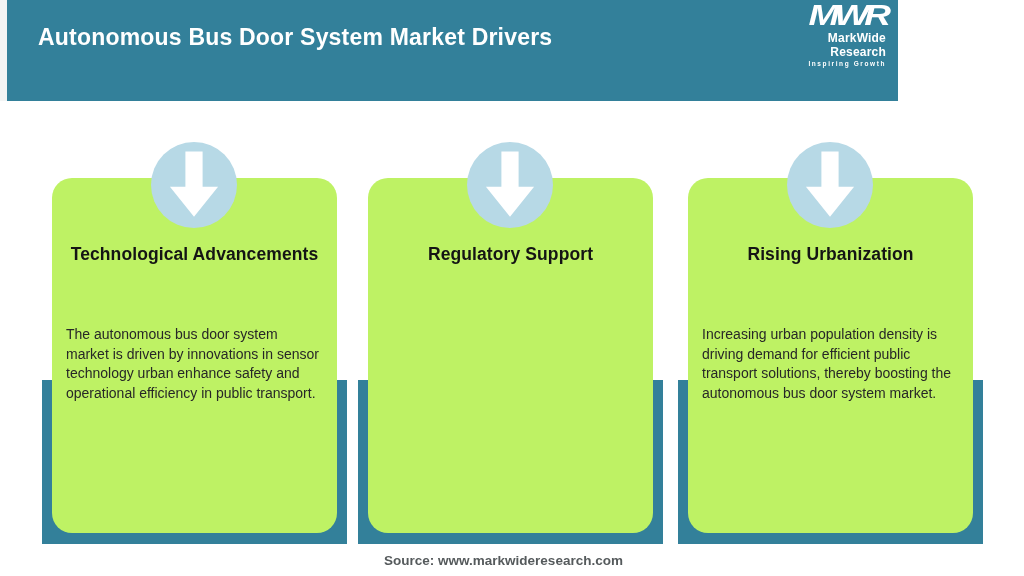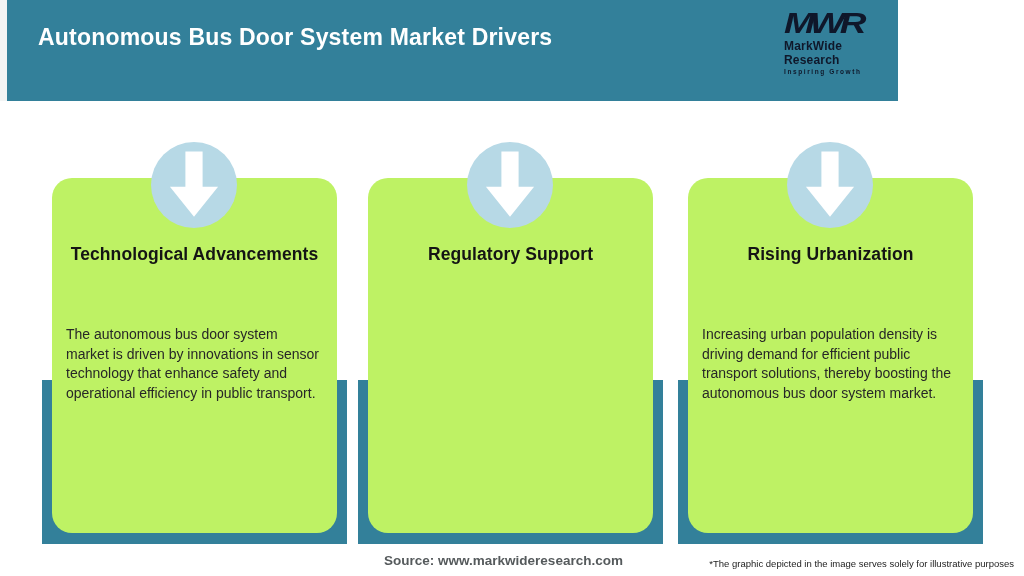--- a/index.html
+++ b/index.html
@@ -13,21 +13,21 @@
   }
   .header {
     position:absolute; left:7px; top:0; width:891px; height:101px;
     background:#33809a;
   }
   .page-title {
     position:absolute; left:31px; top:24px;
     font-size:23px; font-weight:bold; color:#ffffff; letter-spacing:0.2px;
   }
   .logo {
-    position:absolute; right:12px; top:8px; width:102px; text-align:left; color:#0f172a;
+    position:absolute; right:12px; top:0; width:102px; text-align:right; color:#ffffff;
   }
   .logo-mark {
     font-size:37px; font-weight:bold; font-style:italic;
     letter-spacing:-5px; line-height:1.0; transform:scaleY(0.82);
     transform-origin:top center; height:31px;
   }
   .logo-name { font-size:12px; font-weight:bold; letter-spacing:0.2px; margin-top:0; }
   .logo-tagline { font-size:6.5px; font-weight:bold; letter-spacing:1.6px; margin-top:1px; }
 
   .unit { position:absolute; top:142px; width:305px; height:402px; }
@@ -77,21 +77,21 @@
       <div class="logo-tagline">Inspiring Growth</div>
     </div>
   </div>
 
   <div class="unit u1">
     <div class="backing"></div>
     <div class="card">
       <div class="card-title">Technological Advancements</div>
       <div class="card-body">The autonomous bus door system
 market is driven by innovations in sensor
-technology that enhance safety and
+technology urban enhance safety and
 operational efficiency in public transport.</div>
     </div>
     <div class="circle">
       <svg viewBox="0 0 100 100">
         <polygon points="40,11 60,11 60,52 78,52 50,87 22,52 40,52" fill="#ffffff"></polygon>
       </svg>
     </div>
   </div>
 
   <div class="unit u2">
@@ -116,15 +116,14 @@
 autonomous bus door system market.</div>
     </div>
     <div class="circle">
       <svg viewBox="0 0 100 100">
         <polygon points="40,11 60,11 60,52 78,52 50,87 22,52 40,52" fill="#ffffff"></polygon>
       </svg>
     </div>
   </div>
 
   <div class="footer-source">Source: www.markwideresearch.com</div>
-  <div class="footer-disclaimer">*The graphic depicted in the image serves solely for illustrative purposes</div>
 
 </div>
 
 </body></html>

